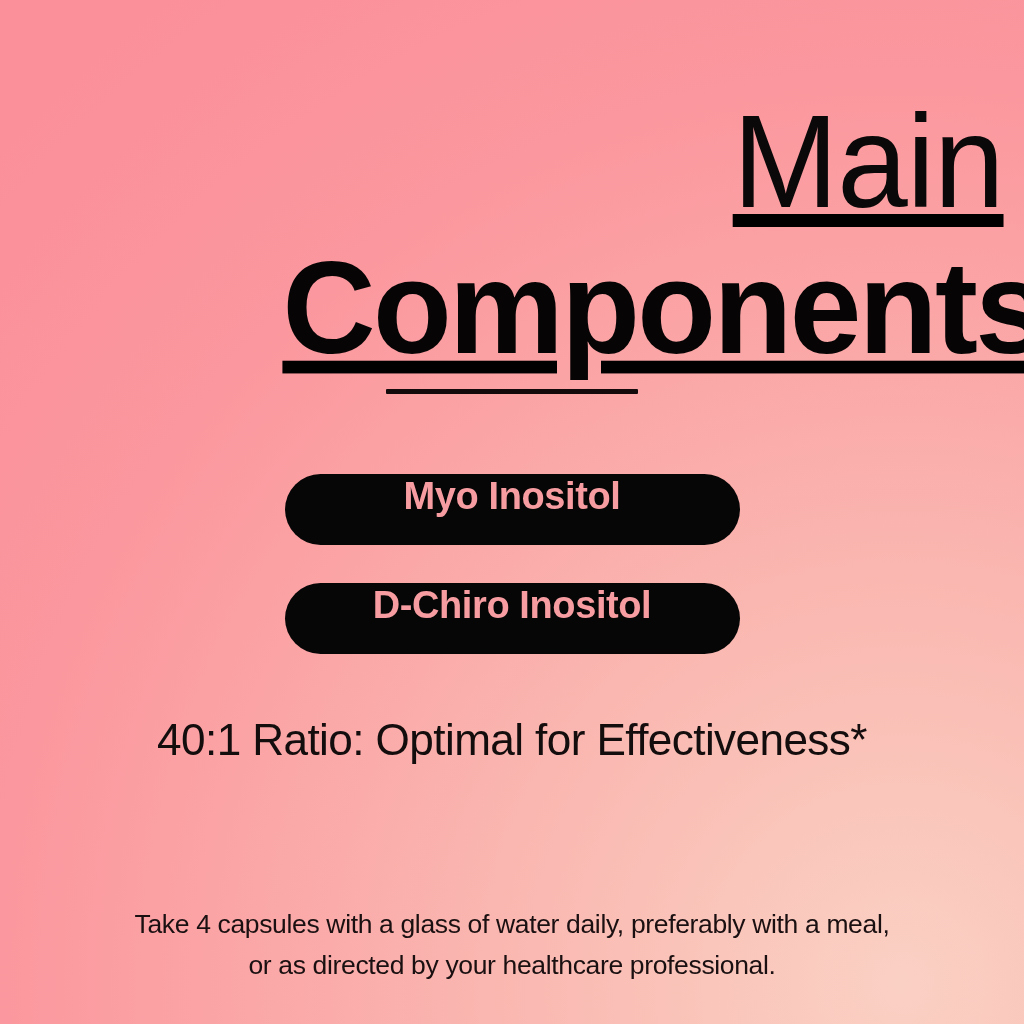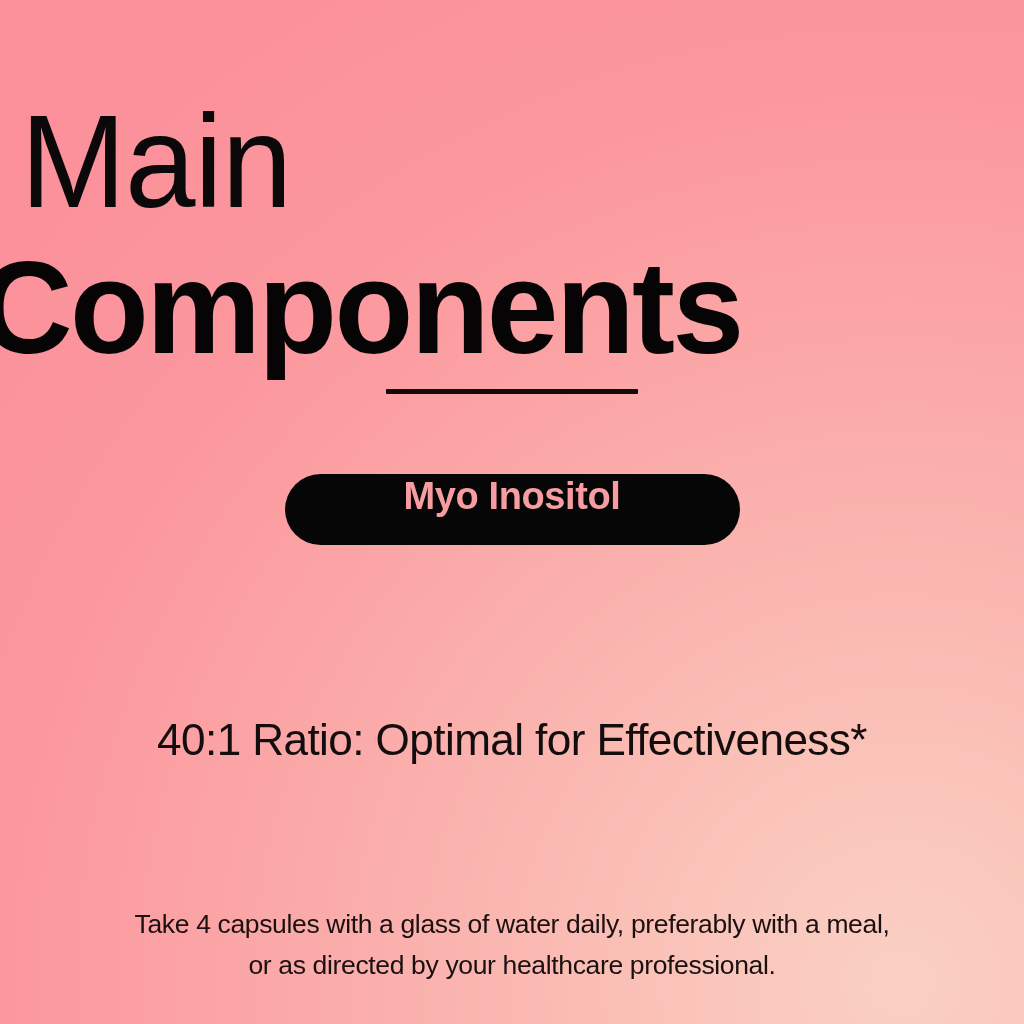--- a/index.html
+++ b/index.html
@@ -29,21 +29,22 @@
         #FB909A 100%);
     overflow: hidden;
   }
 
   
   .heading-block {
     position: absolute;
     left: 0;
     right: 0;
     top: 96px;
-    text-align: left;
+    text-align: right;
+    text-decoration: underline;
   }
 
   .title-light {
     display: block;
     font-family: "Liberation Sans", sans-serif;
     font-weight: 300;
     font-size: 132px;
     line-height: 1.0;
     letter-spacing: -1px;
     color: #0a0808;
@@ -160,20 +161,23 @@
   </div>
 
   <div class="divider-wrap">
     <div class="divider"></div>
   </div>
 
   <div class="pill-group">
     <div class="pill">
       <span class="pill-label">Myo Inositol</span>
     </div>
+    <div class="pill">
+      <span class="pill-label">D-Chiro Inositol</span>
+    </div>
   </div>
 
   <div class="ratio-line">40:1 Ratio: Optimal for Effectiveness*</div>
 
   <div class="footer">
     <span class="footer-line">Take 4 capsules with a glass of water daily, preferably with a meal,</span>
     <span class="footer-line">or as directed by your healthcare professional.</span>
   </div>
 
 </div>

